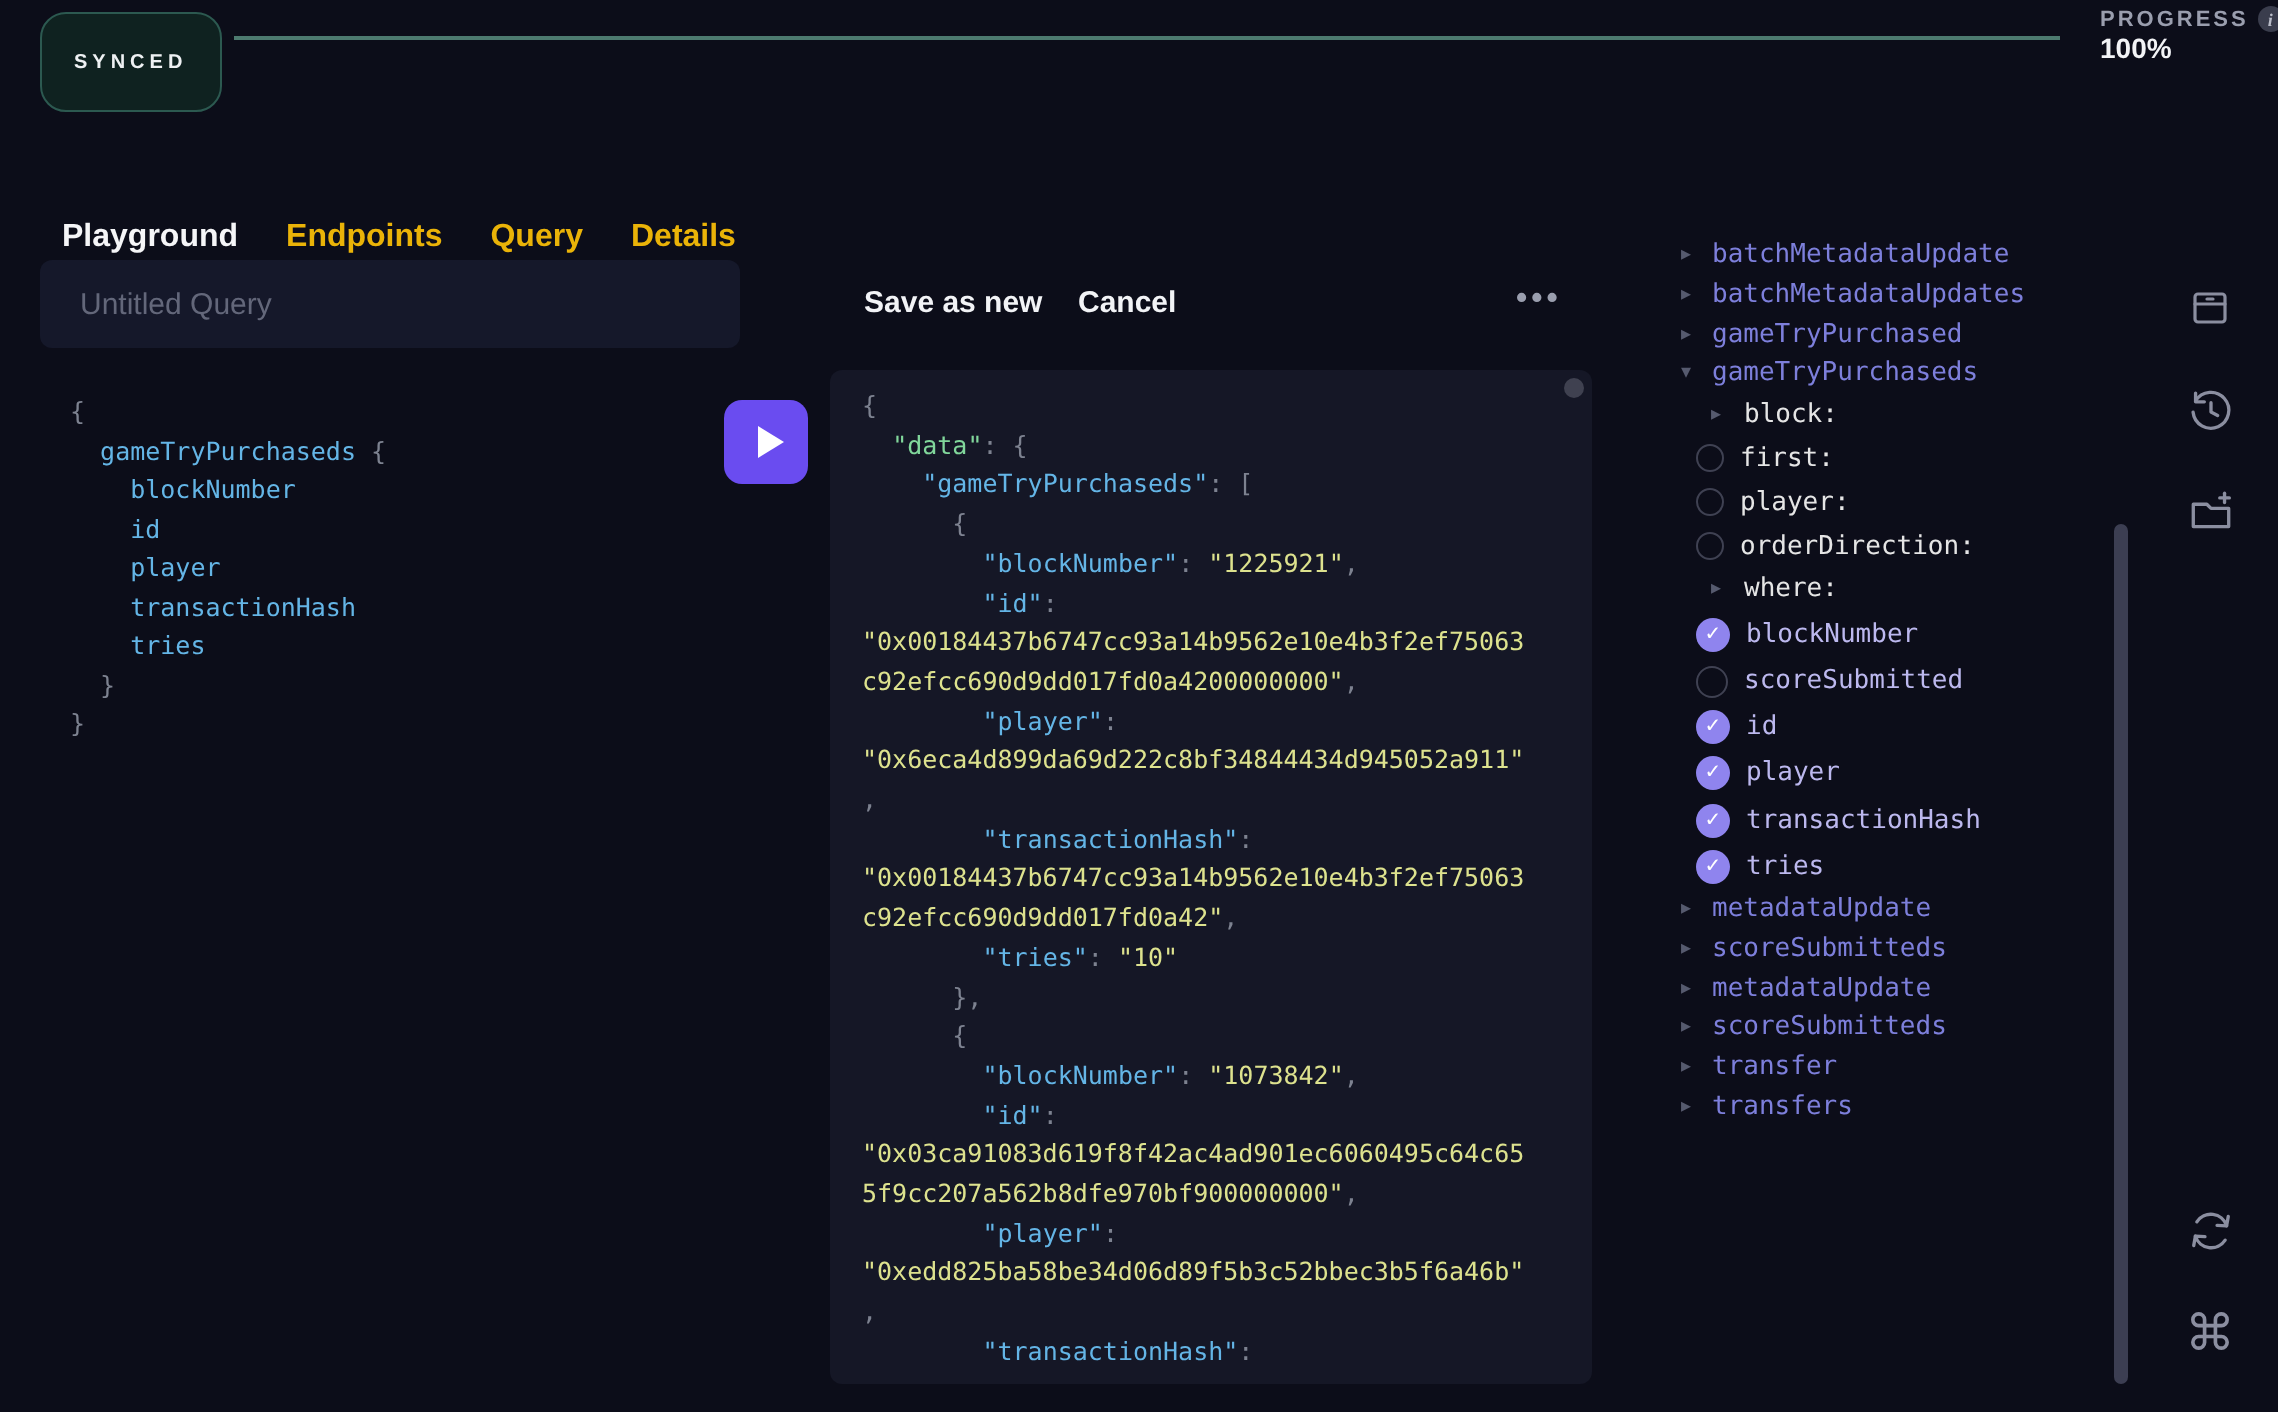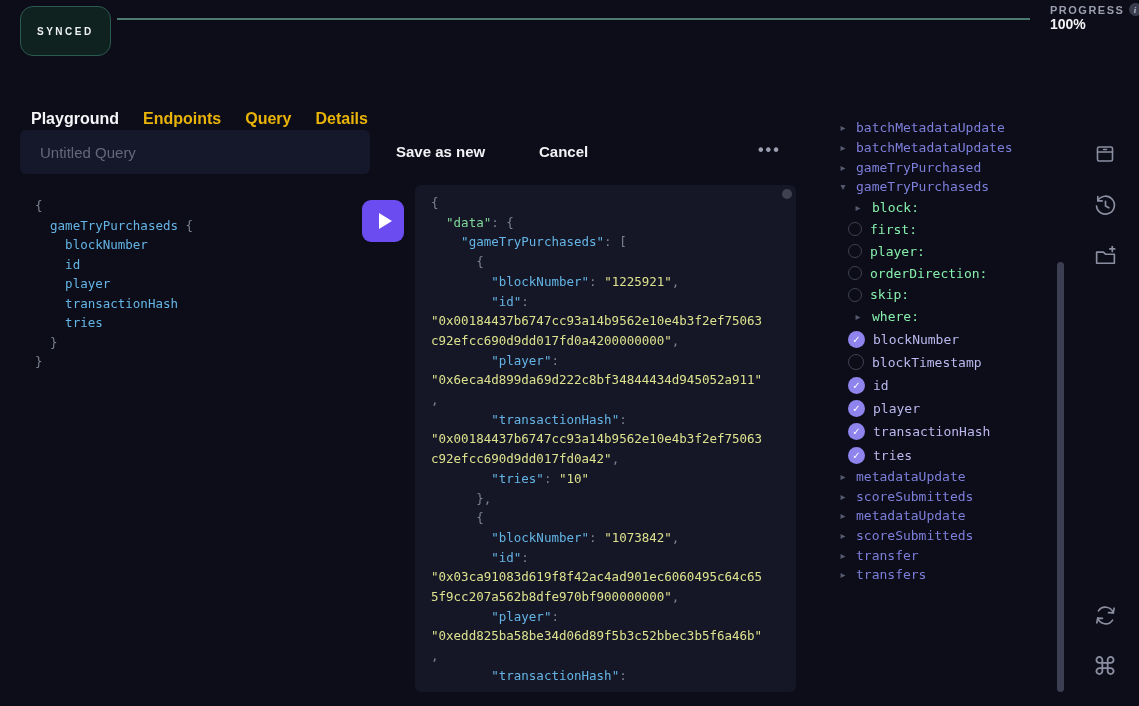--- a/index.html
+++ b/index.html
@@ -59,42 +59,42 @@
   }
   .play-triangle{
     width:0;height:0;border-left:13px solid #ffffff;border-top:8px solid transparent;
     border-bottom:8px solid transparent;margin-left:4px;
   }
   
   .toolbar-btn{
     position:absolute;top:142px;background:none;border:none;color:#f2f3f6;
     font-size:15px;font-weight:bold;cursor:pointer;font-family:"Liberation Sans", sans-serif;
   }
-  .btn-save{left:390px;}
+  .btn-save{left:426px;}
   .btn-cancel{left:533px;}
   .btn-more{left:752px;top:140px;color:#9a9eae;font-size:16px;letter-spacing:2px;font-weight:bold;}
   
   .result-panel{
     position:absolute;left:415px;top:185px;width:381px;height:507px;
     background:#151726;border-radius:6px;overflow:hidden;
   }
   .result-code{position:absolute;left:16px;top:8px;line-height:19.7px;}
   .result-scroll-dot{
     position:absolute;right:4px;top:4px;width:10px;height:10px;border-radius:50%;background:#3f4150;
   }
   
   .schema{position:absolute;left:838px;top:118px;width:215px;
     font-family:"DejaVu Sans Mono", monospace;font-size:13px;}
   .srow{display:flex;align-items:center;cursor:pointer;}
   .srow .glyph{flex:0 0 auto;display:flex;align-items:center;justify-content:center;}
   .srow .lbl{margin-left:8px;white-space:nowrap;}
   .row-entity,.row-entity-open{height:19.7px;}
   .row-entity .lbl,.row-entity-open .lbl{color:#7d7fdb;}
   .row-arg-expand,.row-arg-radio{height:21.8px;padding-left:10px;}
-  .row-arg-expand .lbl,.row-arg-radio .lbl{color:#86efac;}
+  .row-arg-expand .lbl,.row-arg-radio .lbl{color:#e5e5e5;}
   .row-field-checked,.row-field-unchecked{height:23.2px;padding-left:10px;}
   .row-field-checked .lbl,.row-field-unchecked .lbl{color:#bcb8ee;}
   .caret{color:#565a6e;font-size:10px;width:10px;font-family:"DejaVu Sans", sans-serif;}
   .row-arg-expand .caret{margin-left:4px;width:12px;}
   .radio{
     width:14px;height:14px;border-radius:50%;border:1.5px solid #3f4152;box-sizing:border-box;
   }
   .checkc{
     width:17px;height:17px;border-radius:50%;background:#8f84ee;color:#ffffff;
     display:flex;align-items:center;justify-content:center;font-size:10px;font-weight:bold;
@@ -175,35 +175,31 @@
       <span class="lbl">first:</span>
     </div>
     <div class="srow row-arg-radio">
       <span class="glyph radio"></span>
       <span class="lbl">player:</span>
     </div>
     <div class="srow row-arg-radio">
       <span class="glyph radio"></span>
       <span class="lbl">orderDirection:</span>
     </div>
-    <div class="srow row-arg-radio">
-      <span class="glyph radio"></span>
-      <span class="lbl">skip:</span>
-    </div>
     <div class="srow row-arg-expand">
       <span class="glyph caret">▸</span>
       <span class="lbl">where:</span>
     </div>
     <div class="srow row-field-checked">
       <span class="glyph checkc">✓</span>
       <span class="lbl">blockNumber</span>
     </div>
     <div class="srow row-field-unchecked">
       <span class="glyph radio"></span>
-      <span class="lbl">blockTimestamp</span>
+      <span class="lbl">scoreSubmitted</span>
     </div>
     <div class="srow row-field-checked">
       <span class="glyph checkc">✓</span>
       <span class="lbl">id</span>
     </div>
     <div class="srow row-field-checked">
       <span class="glyph checkc">✓</span>
       <span class="lbl">player</span>
     </div>
     <div class="srow row-field-checked">

